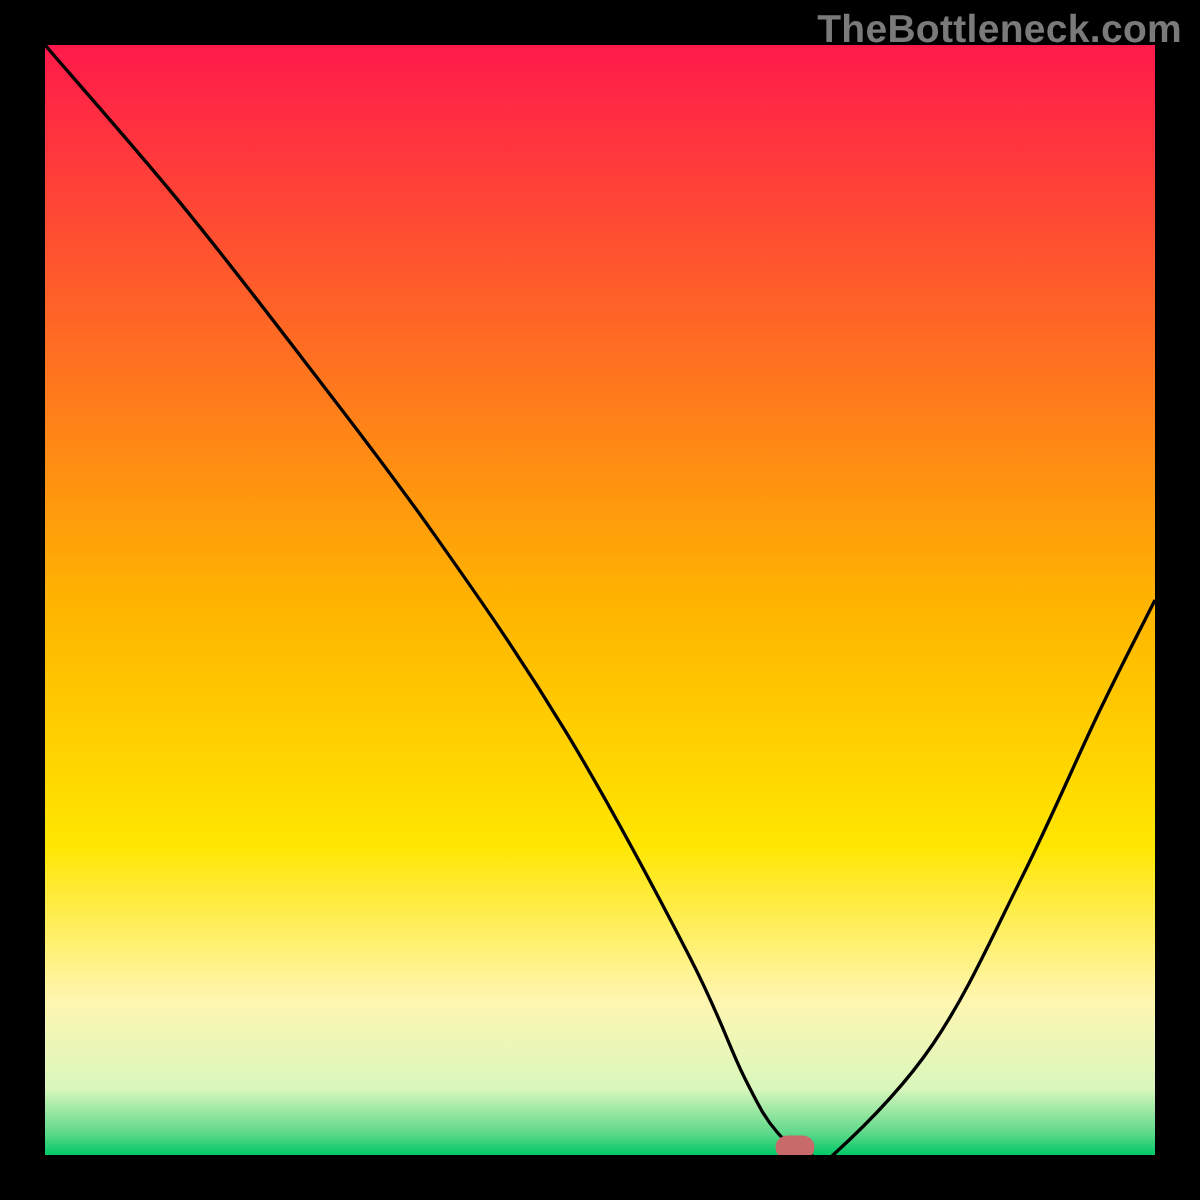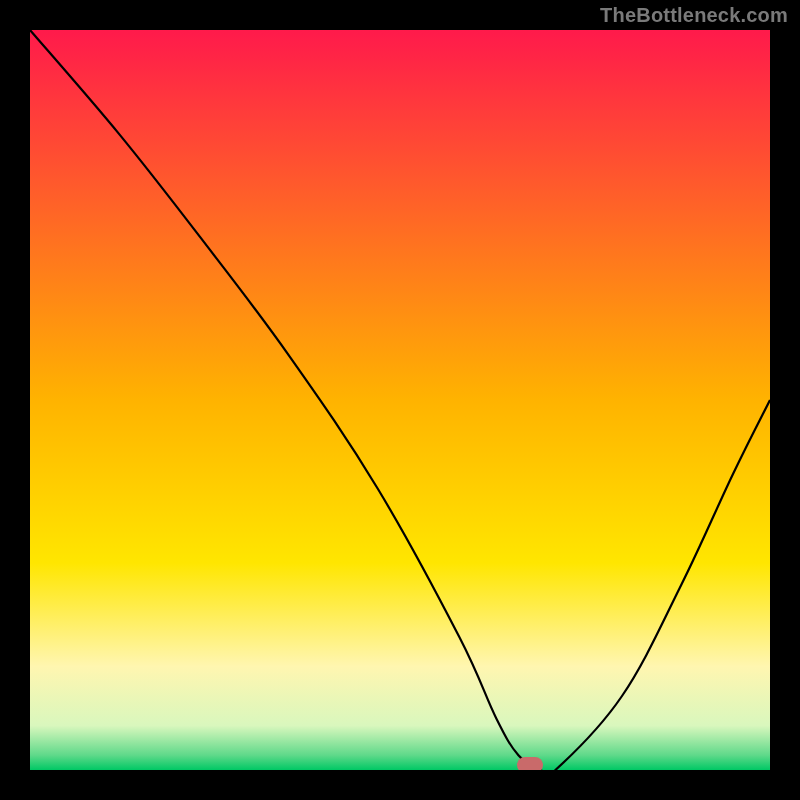--- a/index.html
+++ b/index.html
@@ -14,21 +14,21 @@
     position: relative;
     width: 800px;
     height: 800px;
     background: #000;
   }
   .watermark {
     position: absolute;
     top: 4px;
     right: 12px;
     font-family: Arial, Helvetica, sans-serif;
-    font-size: 20px;
+    font-size: 26px;
     font-weight: 600;
     color: #7a7a7a;
     letter-spacing: 0.2px;
     z-index: 100;
     user-select: none;
   }
   .plot-area {
     position: absolute;
     left: 30px;
     top: 30px;

